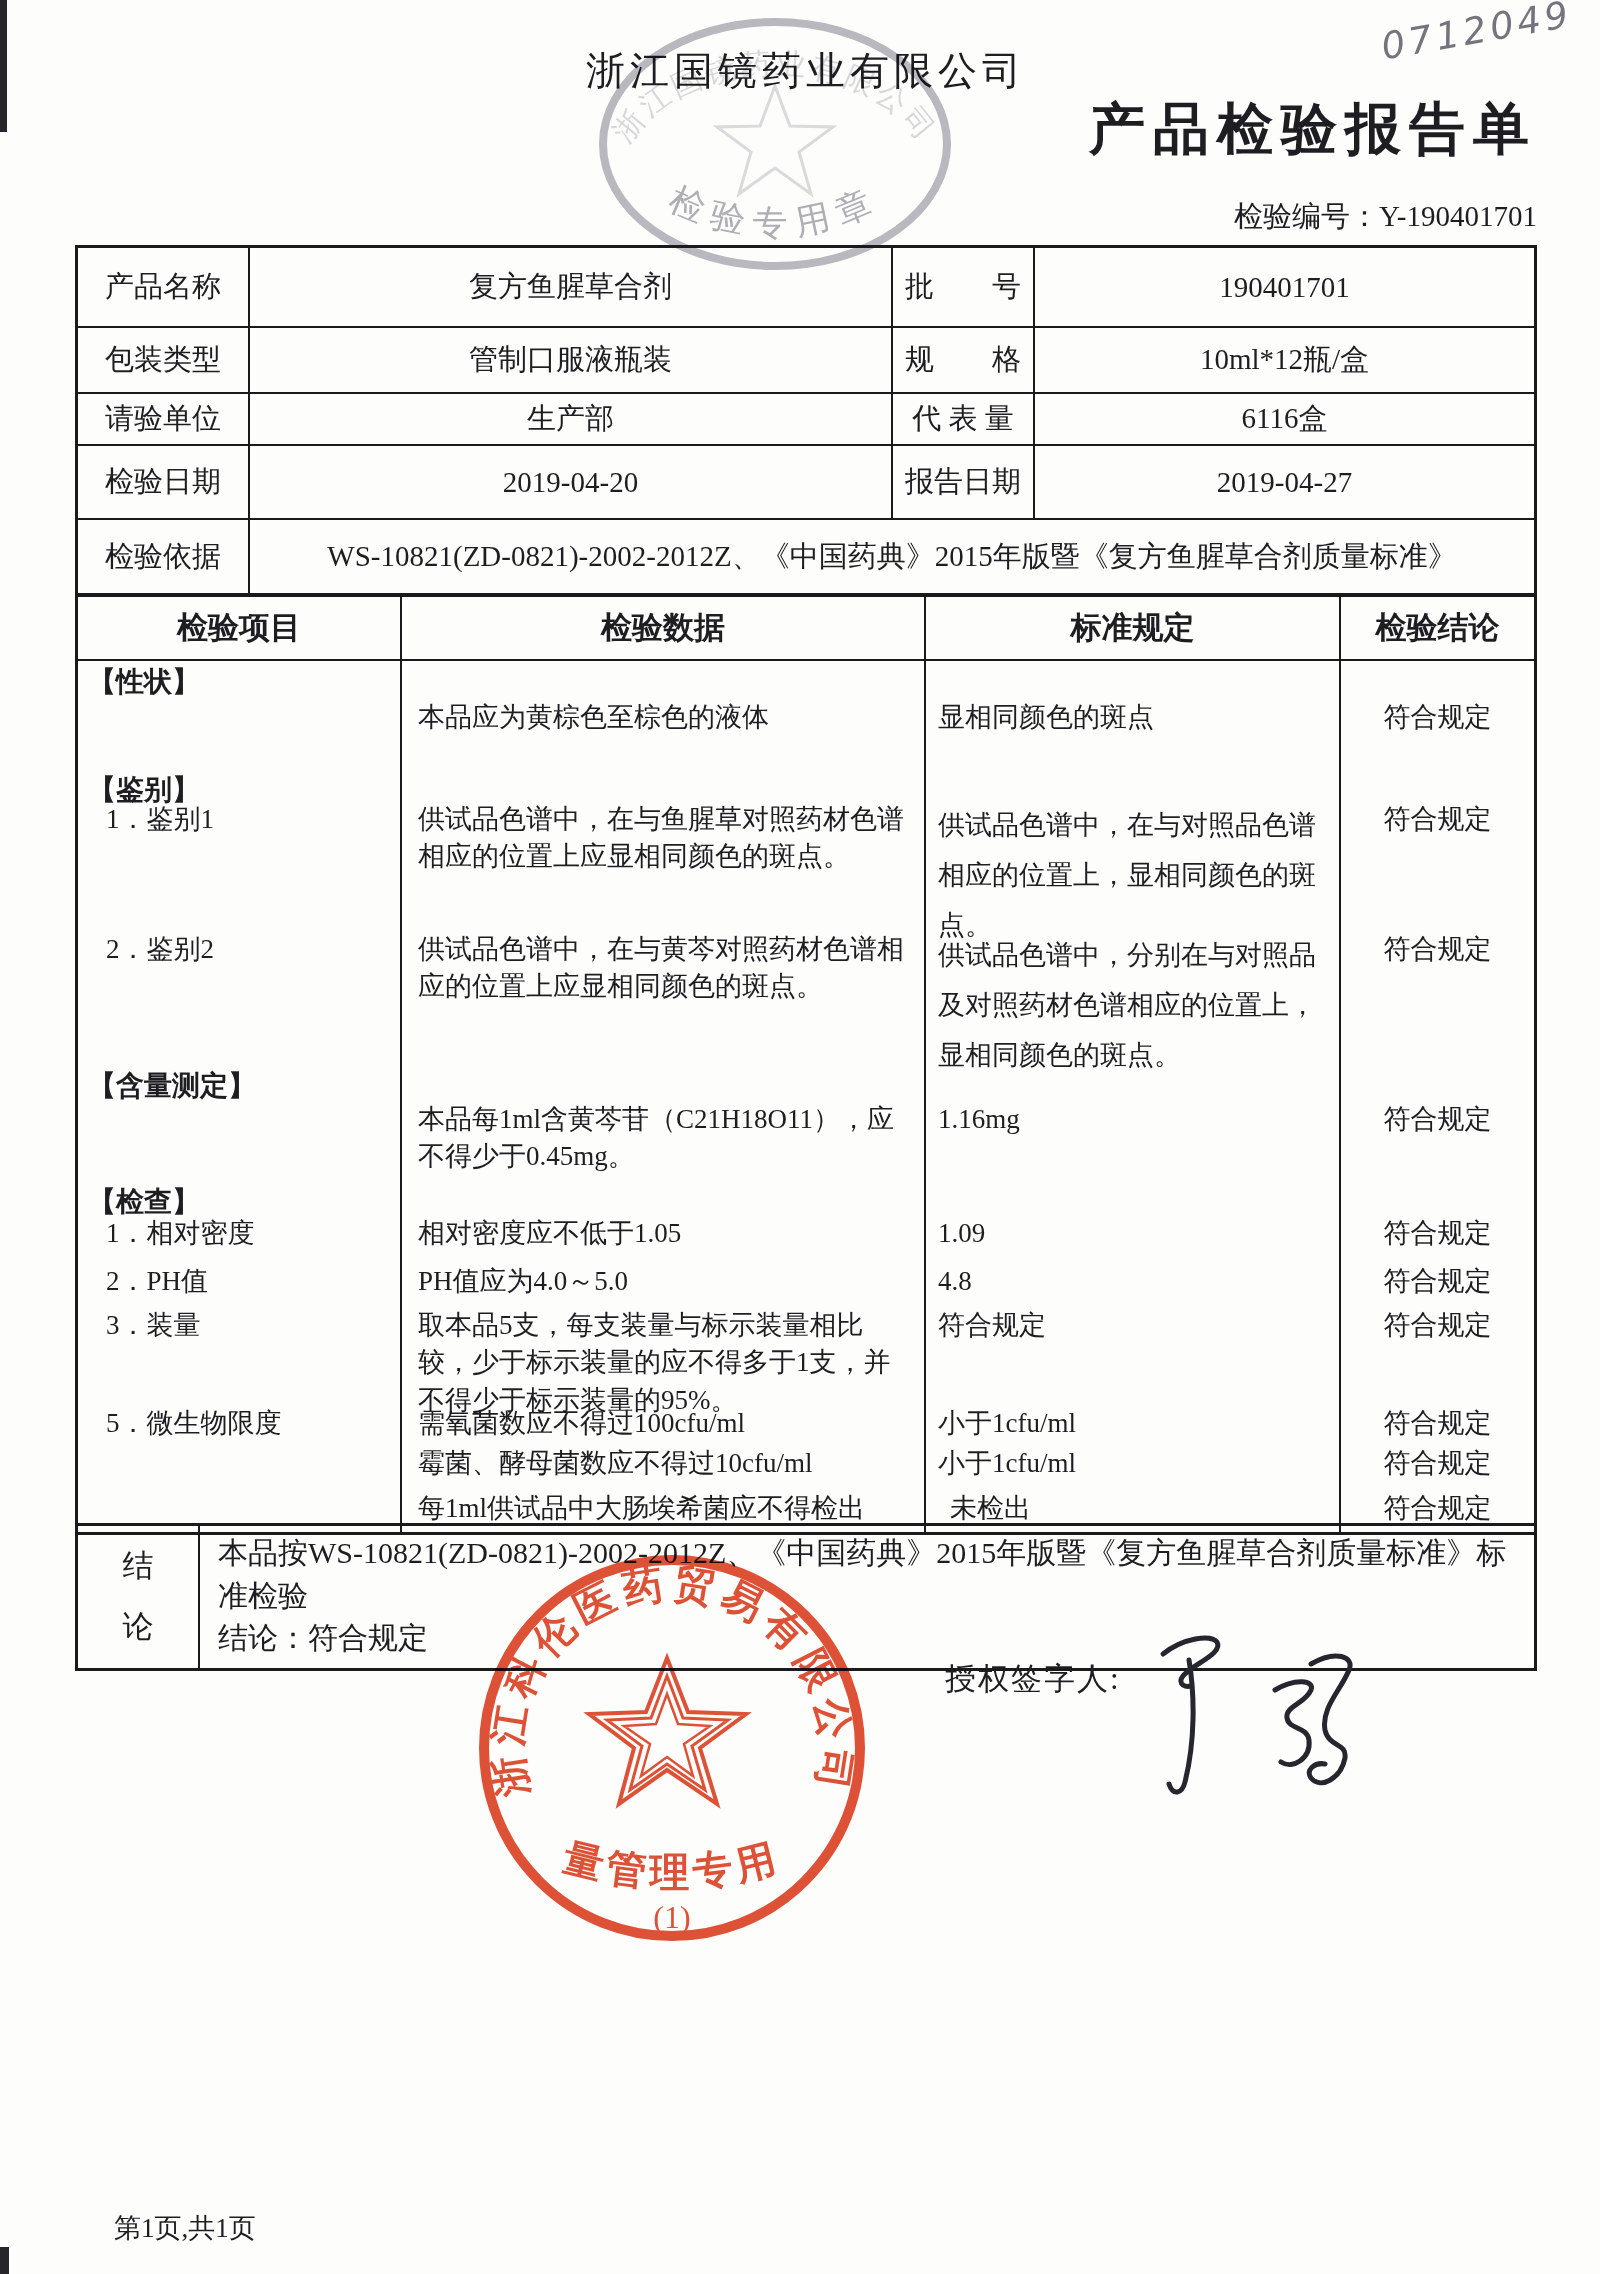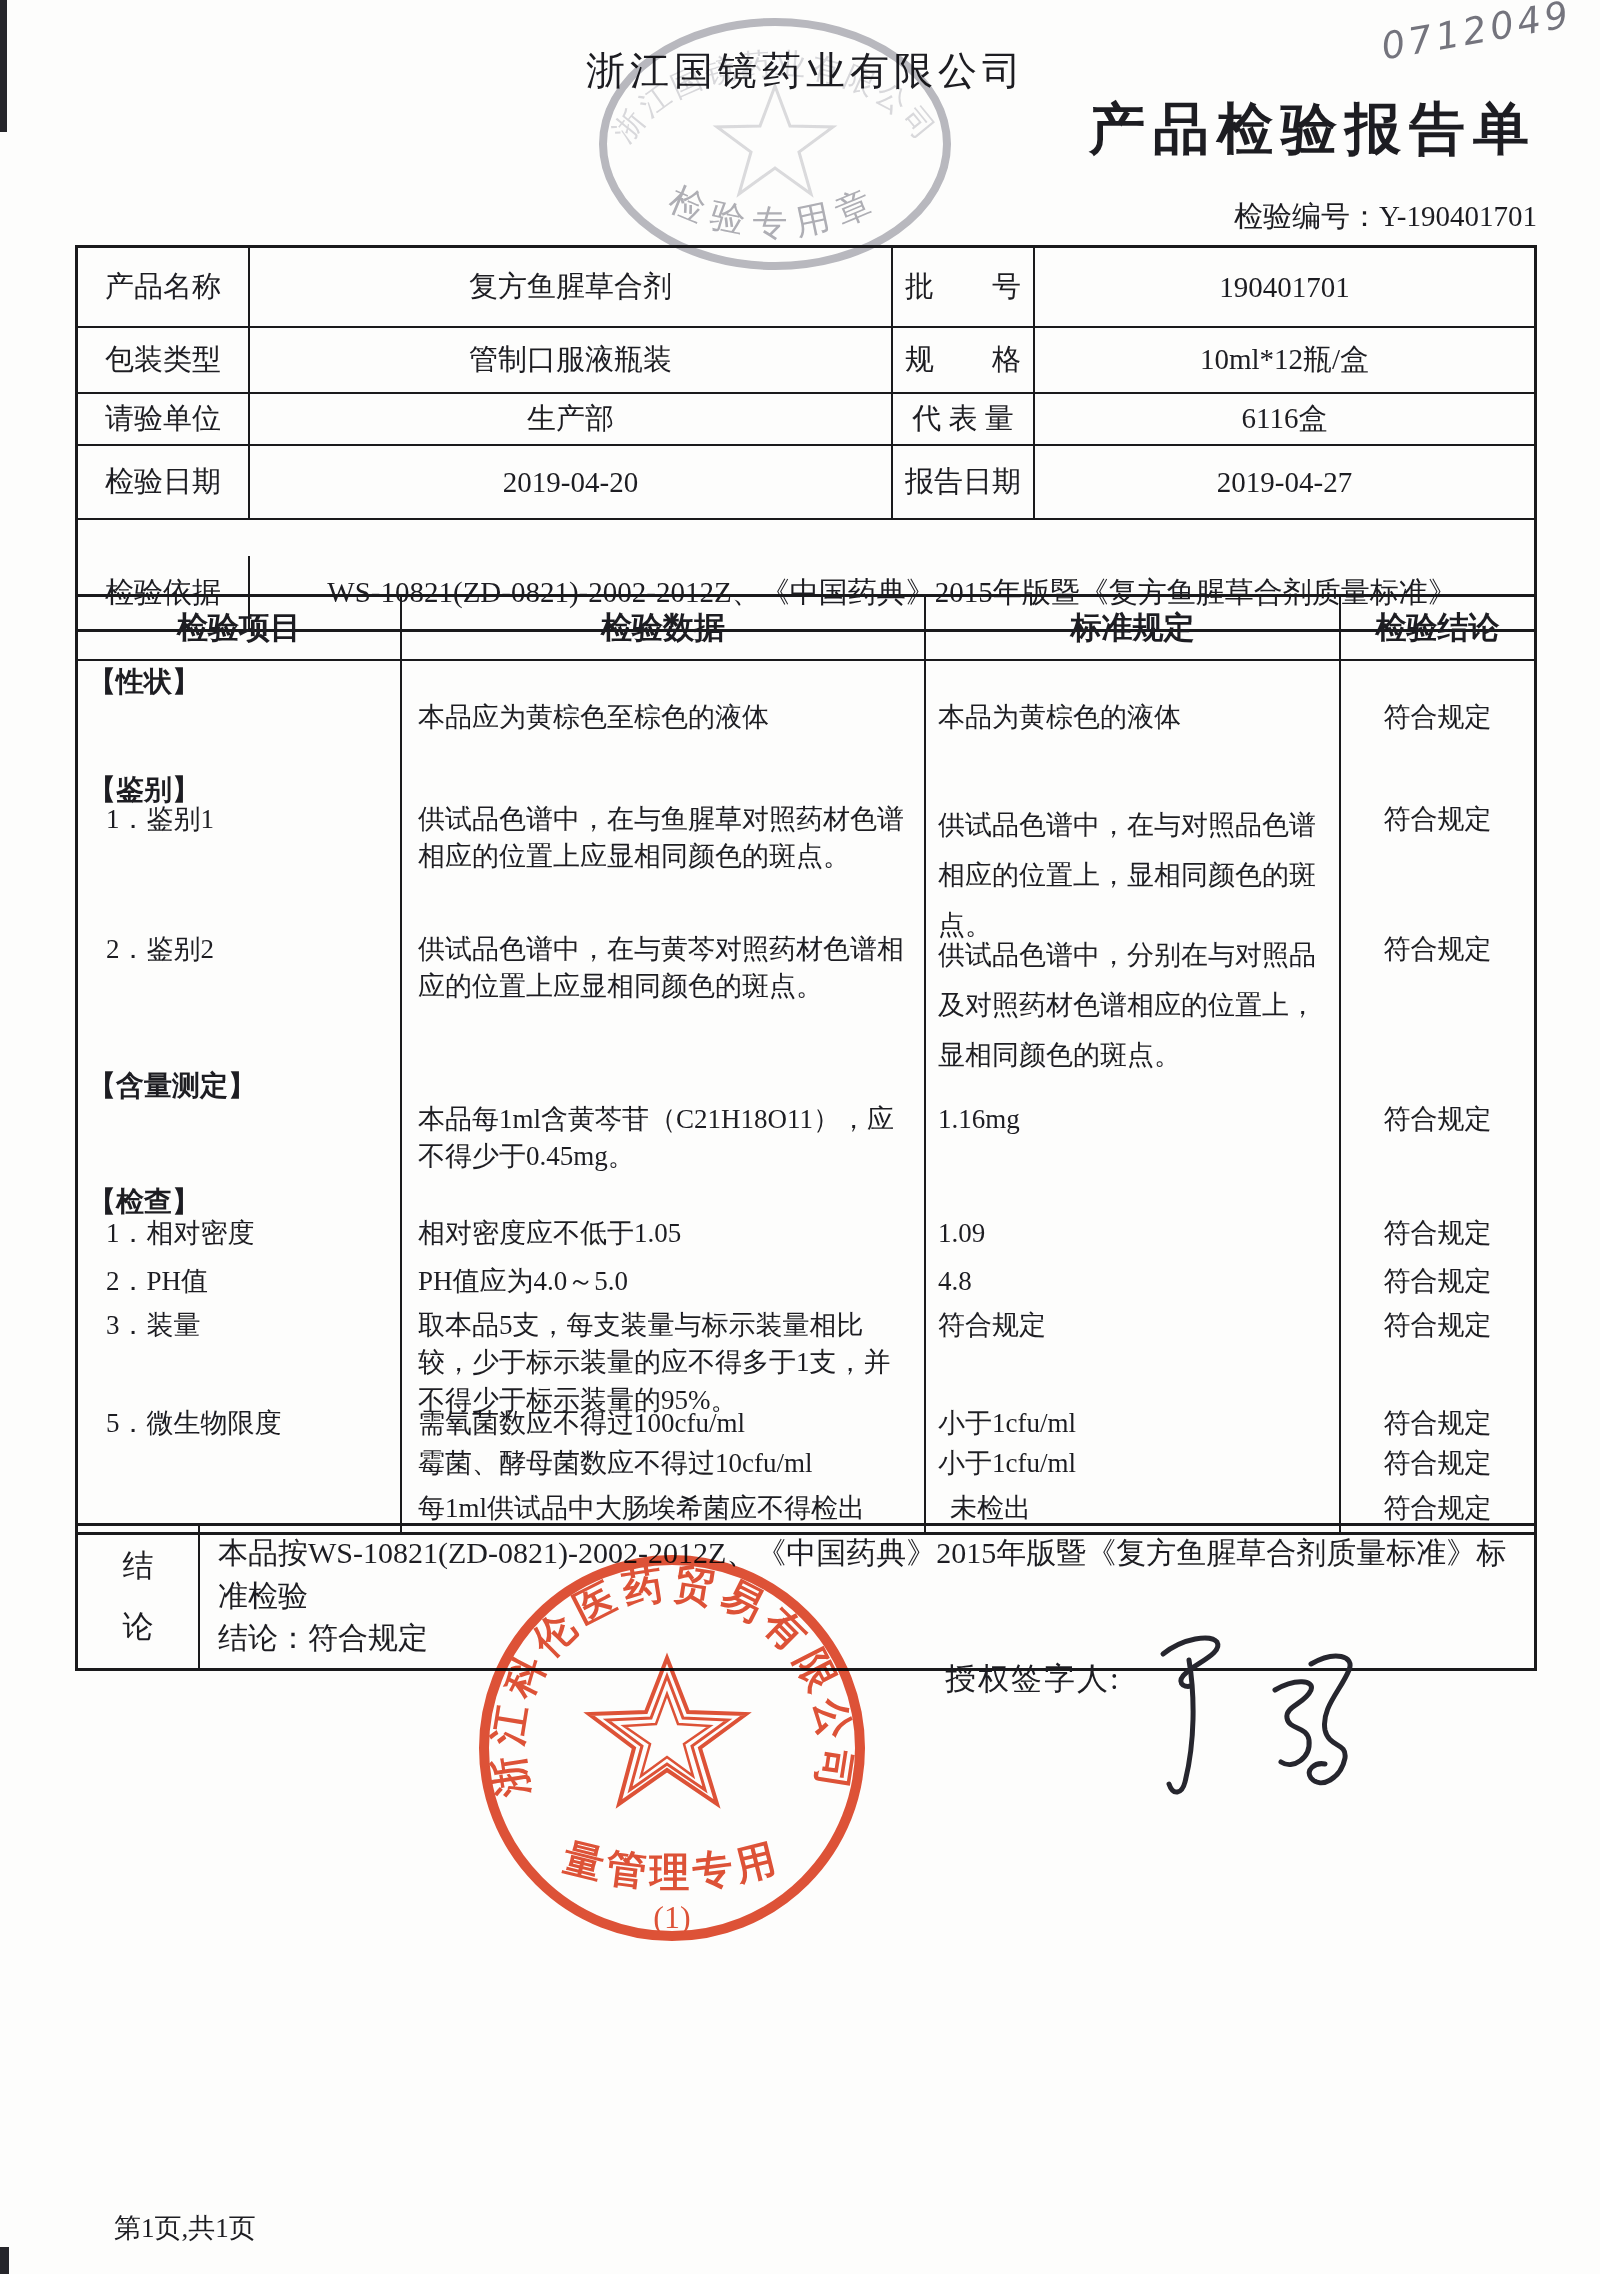--- a/index.html
+++ b/index.html
@@ -104,21 +104,21 @@
       <div>生产部</div>
       <div>代 表 量</div>
       <div>6116盒</div>
     </div>
     <div class="irow" style="height:74px;">
       <div>检验日期</div>
       <div>2019-04-20</div>
       <div>报告日期</div>
       <div>2019-04-27</div>
     </div>
-    <div class="basis" style="height:73px;margin-top:36px;">
+    <div class="basis" style="height:73px;">
       <div>检验依据</div>
       <div>WS-10821(ZD-0821)-2002-2012Z、《中国药典》2015年版暨《复方鱼腥草合剂质量标准》</div>
     </div>
   </div>
 
   <div class="abs rtable">
     <div class="rhead">
       <div>检验项目</div>
       <div>检验数据</div>
       <div>标准规定</div>
@@ -127,21 +127,21 @@
 
     <div class="brow" style="height:36px;">
       <div class="c-item head">【性状】</div>
       <div class="c-std"></div>
       <div class="c-data"></div>
       <div class="c-res"></div>
     </div>
     <div class="brow" style="height:72px;">
       <div class="c-item"></div>
       <div class="c-std">本品应为黄棕色至棕色的液体</div>
-      <div class="c-data" style="line-height:1.4;">本品为黄棕色的液体</div>
+      <div class="c-data" style="line-height:1.4;">显相同颜色的斑点</div>
       <div class="c-res">符合规定</div>
     </div>
     <div class="brow" style="height:30px;">
       <div class="c-item head">【鉴别】</div>
       <div class="c-std"></div>
       <div class="c-data"></div>
       <div class="c-res"></div>
     </div>
     <div class="brow" style="height:130px;">
       <div class="c-item num">1．鉴别1</div>

